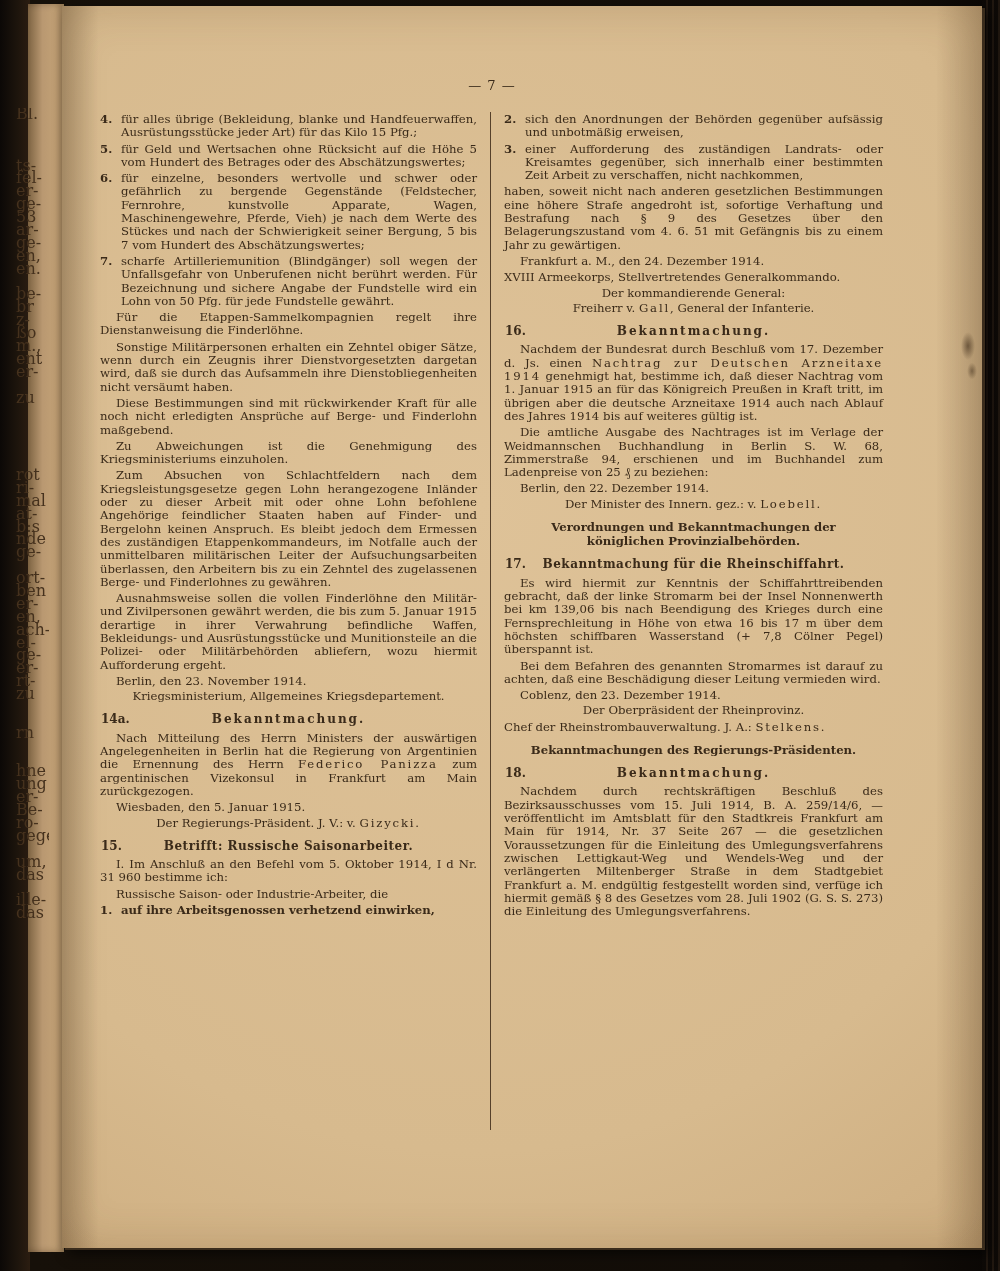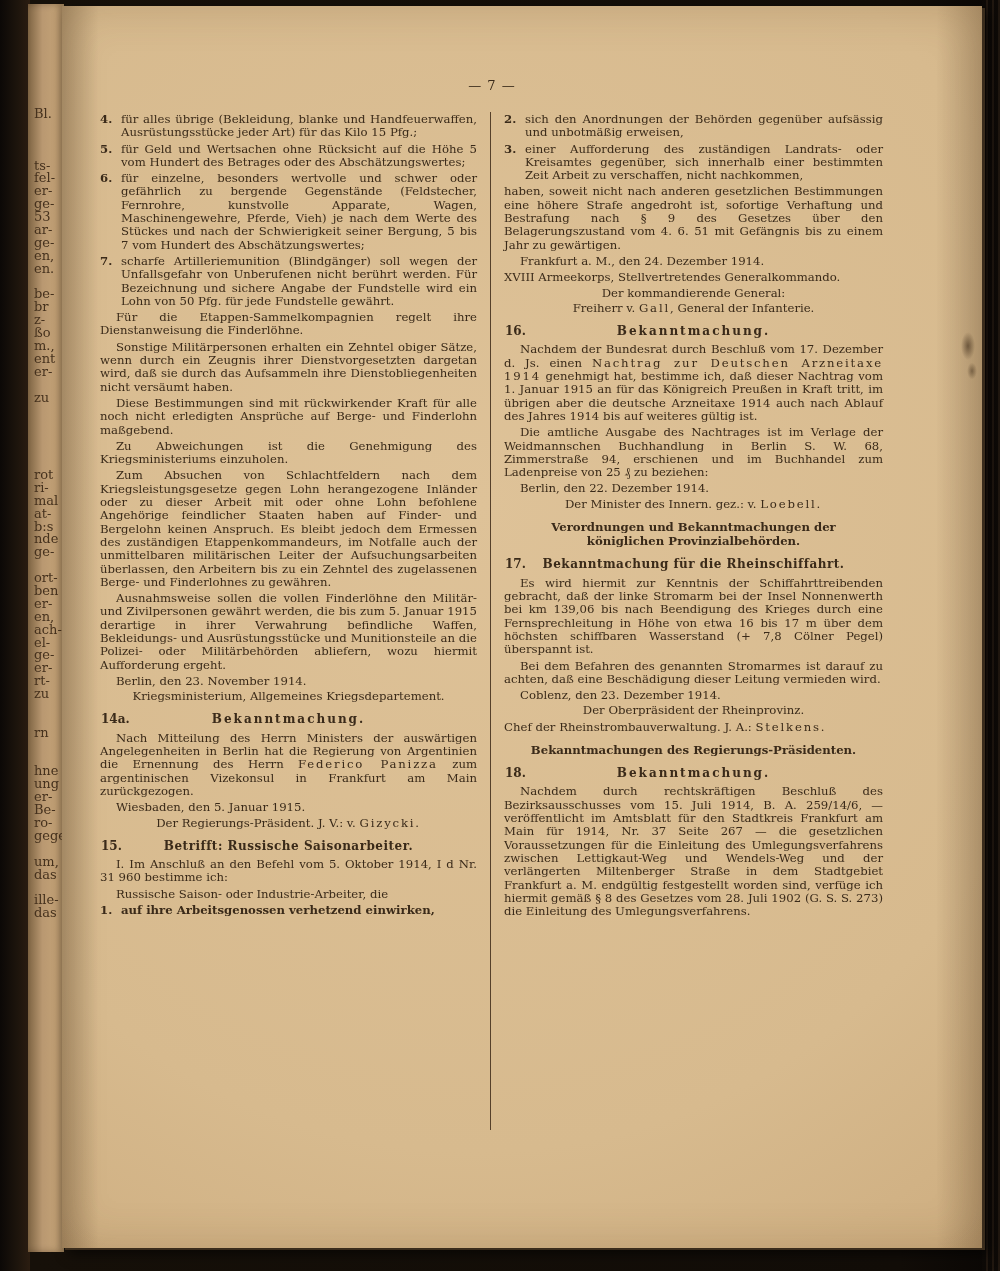--- a/index.html
+++ b/index.html
@@ -7,22 +7,22 @@
   body {
     position:relative; overflow:hidden;
     background:linear-gradient(90deg,#0c0906 0%,#161009 3%,#120d08 90%,#0a0705 100%);
     font-family:"DejaVu Serif","Liberation Serif",serif;
   }
   .binding-left { position:absolute; left:0; top:0; width:30px; height:100%;
     background:linear-gradient(90deg,#0b0806,#1c140c 55%,#2b1d11); }
   .adjacent-page { position:absolute; left:28px; top:4px; width:36px; height:1248px;
     background:linear-gradient(90deg,#7e6443 0%,#b99871 40%,#c8a779 100%);
     box-shadow:inset -5px 0 7px rgba(40,22,8,.35); }
-  .margin-strip { position:absolute; left:34px; top:108px; width:33px;
-    font-size:13px; line-height:12.9px; color:#45311d; overflow:hidden; }
+  .margin-strip { position:absolute; left:16px; top:108px; width:33px;
+    font-size:16px; line-height:12.9px; color:#45311d; overflow:hidden; }
   .margin-strip .frag { height:12.9px; white-space:nowrap; }
   .page-edges-right { position:absolute; right:0; top:0; width:18px; height:100%;
     background:repeating-linear-gradient(90deg,#0e0a07 0 4px,#231911 4px 6px); opacity:.9; }
   .main-page { position:absolute; left:62px; top:6px; width:920px; height:1242px; overflow:hidden;
     background:radial-gradient(120% 95% at 45% 40%, #dec298 0%, #d7ba8e 55%, #cbaa7c 85%, #bf9d6e 100%);
     box-shadow:3px 2px 0 #3a2c1c, 7px 6px 12px rgba(0,0,0,.6), inset 0 0 45px rgba(90,58,25,.22); }
   .main-page::after { content:""; position:absolute; inset:0; pointer-events:none;
     background:
       radial-gradient(10px 20px at 906px 340px, rgba(45,28,12,.55), rgba(45,28,12,0) 70%),
       radial-gradient(7px 12px at 910px 365px, rgba(45,28,12,.45), rgba(45,28,12,0) 70%),

